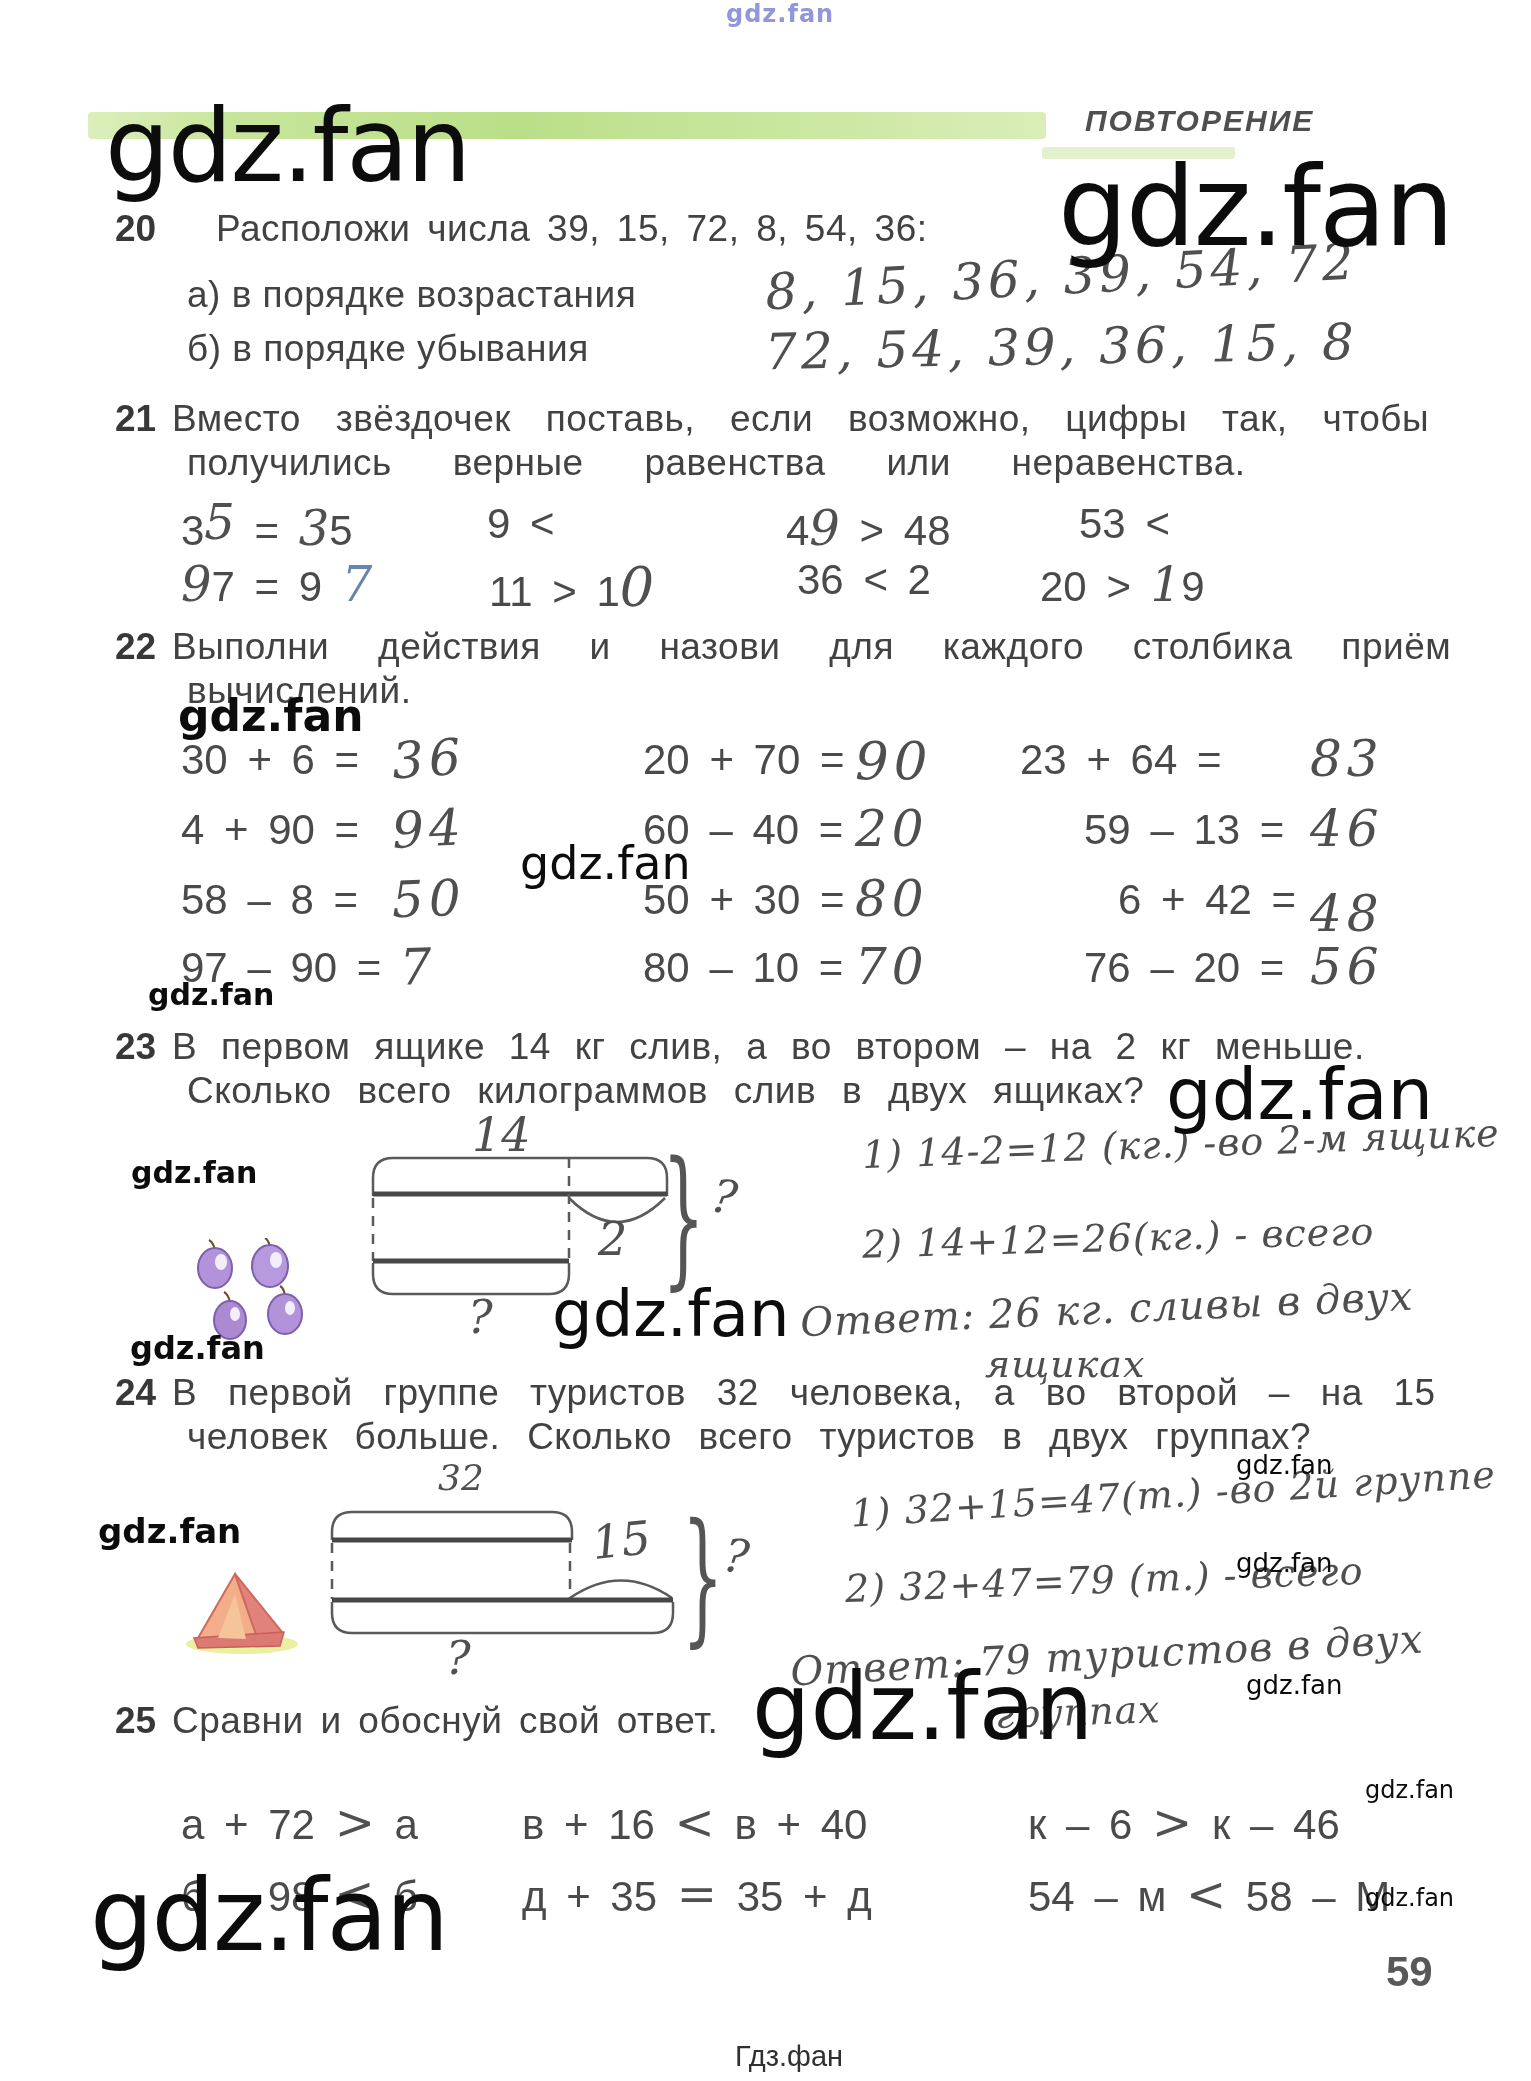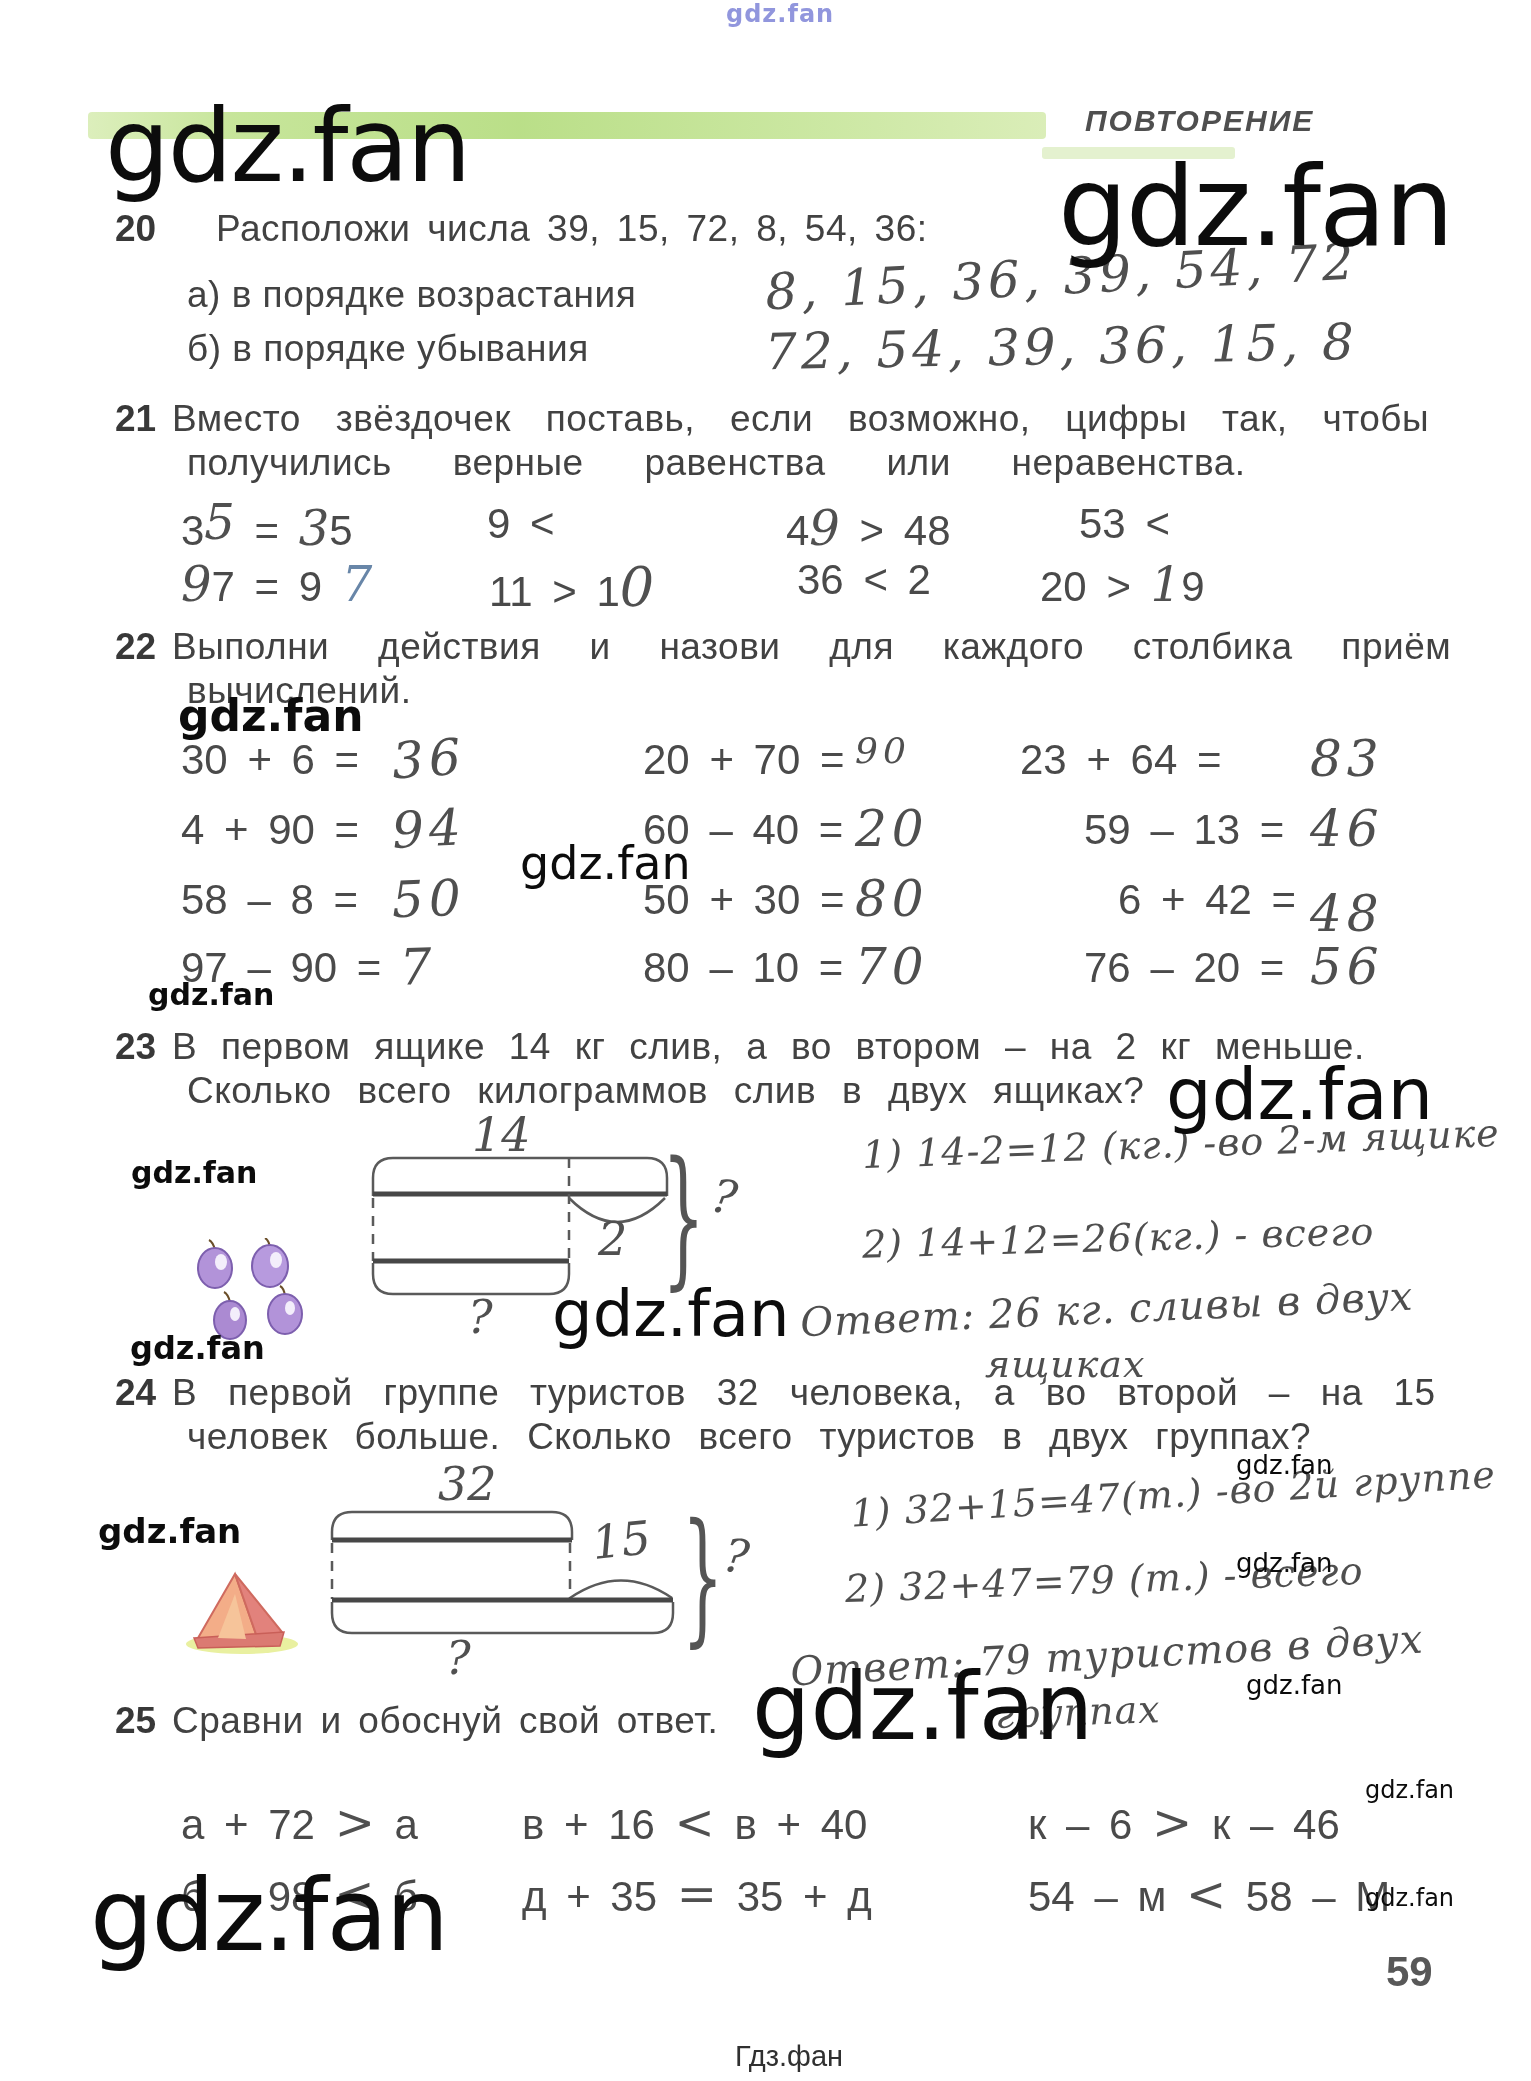--- a/index.html
+++ b/index.html
@@ -86,21 +86,21 @@
   </div>
 
   <div class="num" style="left:115px; top:626px;">22</div>
   <div class="pt" style="left:172px; top:626px; word-spacing:38px;">Выполни действия и назови для каждого столбика приём</div>
   <div class="pt" style="left:187px; top:670px;">вычислений.</div>
   <span class="wm wm-small" style="left:178px; top:694px; font-size:44px;">gdz.fan</span>
 
   <div class="eq" style="left:181px; top:736px;">30 + 6 =</div>
   <div class="hwline" style="left:392px; top:730px; font-size:50px; transform:rotate(-4deg); letter-spacing:5px;">36</div>
   <div class="eq" style="left:643px; top:736px;">20 + 70 =</div>
-  <div class="hwline" style="left:855px; top:730px; font-size:36px; letter-spacing:5px;">90</div>
+  <div class="hwline" style="left:855px; top:730px; font-size:53px; letter-spacing:5px;">90</div>
   <div class="eq" style="left:1020px; top:736px;">23 + 64 =</div>
   <div class="hwline" style="left:1310px; top:730px; font-size:50px; letter-spacing:5px;">83</div>
 
   <div class="eq" style="left:181px; top:806px;">4 + 90 =</div>
   <div class="hwline" style="left:392px; top:800px; font-size:50px; transform:rotate(-3deg); letter-spacing:5px;">94</div>
   <div class="eq" style="left:643px; top:806px;">60 – 40 =</div>
   <div class="hwline" style="left:855px; top:800px; font-size:50px; letter-spacing:5px;">20</div>
   <div class="eq" style="left:1084px; top:806px;">59 – 13 =</div>
   <div class="hwline" style="left:1310px; top:800px; font-size:50px; letter-spacing:5px;">46</div>
 
@@ -189,21 +189,21 @@
   <div class="dgm" style="left:320px; top:1455px; width:460px; height:245px;">
     <svg width="460" height="245" viewBox="0 0 460 245">
       <path d="M12 85 L12 77 Q12 57 32 57 L232 57 Q252 57 252 77 L252 85" fill="none" stroke="#5a5a5a" stroke-width="2.5"></path>
       <line x1="12" y1="85" x2="252" y2="85" stroke="#474747" stroke-width="5"></line>
       <line x1="12" y1="88" x2="12" y2="144" stroke="#5a5a5a" stroke-width="2.5" stroke-dasharray="10 8"></line>
       <line x1="250" y1="88" x2="250" y2="144" stroke="#5a5a5a" stroke-width="2.5" stroke-dasharray="10 8"></line>
       <path d="M250 143 Q301 108 352 143" fill="none" stroke="#5a5a5a" stroke-width="2.5"></path>
       <line x1="12" y1="145" x2="353" y2="145" stroke="#474747" stroke-width="5"></line>
       <path d="M12 147 L12 158 Q12 178 32 178 L333 178 Q353 178 353 158 L353 147" fill="none" stroke="#5a5a5a" stroke-width="2.5"></path>
     </svg>
-    <span class="hw" style="left:118px; top:2px; font-size:46px;">32</span>
+    <span class="hw" style="left:118px; top:2px; font-size:36px;">32</span>
     <span class="hw" style="left:272px; top:58px; font-size:46px; transform:rotate(-6deg);">15</span>
     <span class="hw" style="left:126px; top:176px; font-size:46px;">?</span>
     <span class="brace" style="left:362px; top:36px; font-size:145px; transform:scaleX(.45); transform-origin:left top;">}</span>
     <span class="hw" style="left:404px; top:74px; font-size:46px; transform:rotate(8deg);">?</span>
   </div>
 
   <div class="hwline" style="left:850px; top:1472px; transform:rotate(-3.5deg);">1) 32+15=47(т.) -во 2й группе</div>
   <div class="hwline" style="left:845px; top:1558px; transform:rotate(-2deg);">2) 32+47=79 (т.) - всего</div>
   <span class="wm" style="left:1236px; top:1550px; font-size:26px;">gdz.fan</span>
   <div class="hwline" style="left:790px; top:1632px; font-size:40px; transform:rotate(-3deg);">Ответ: 79 туристов в двух</div>

